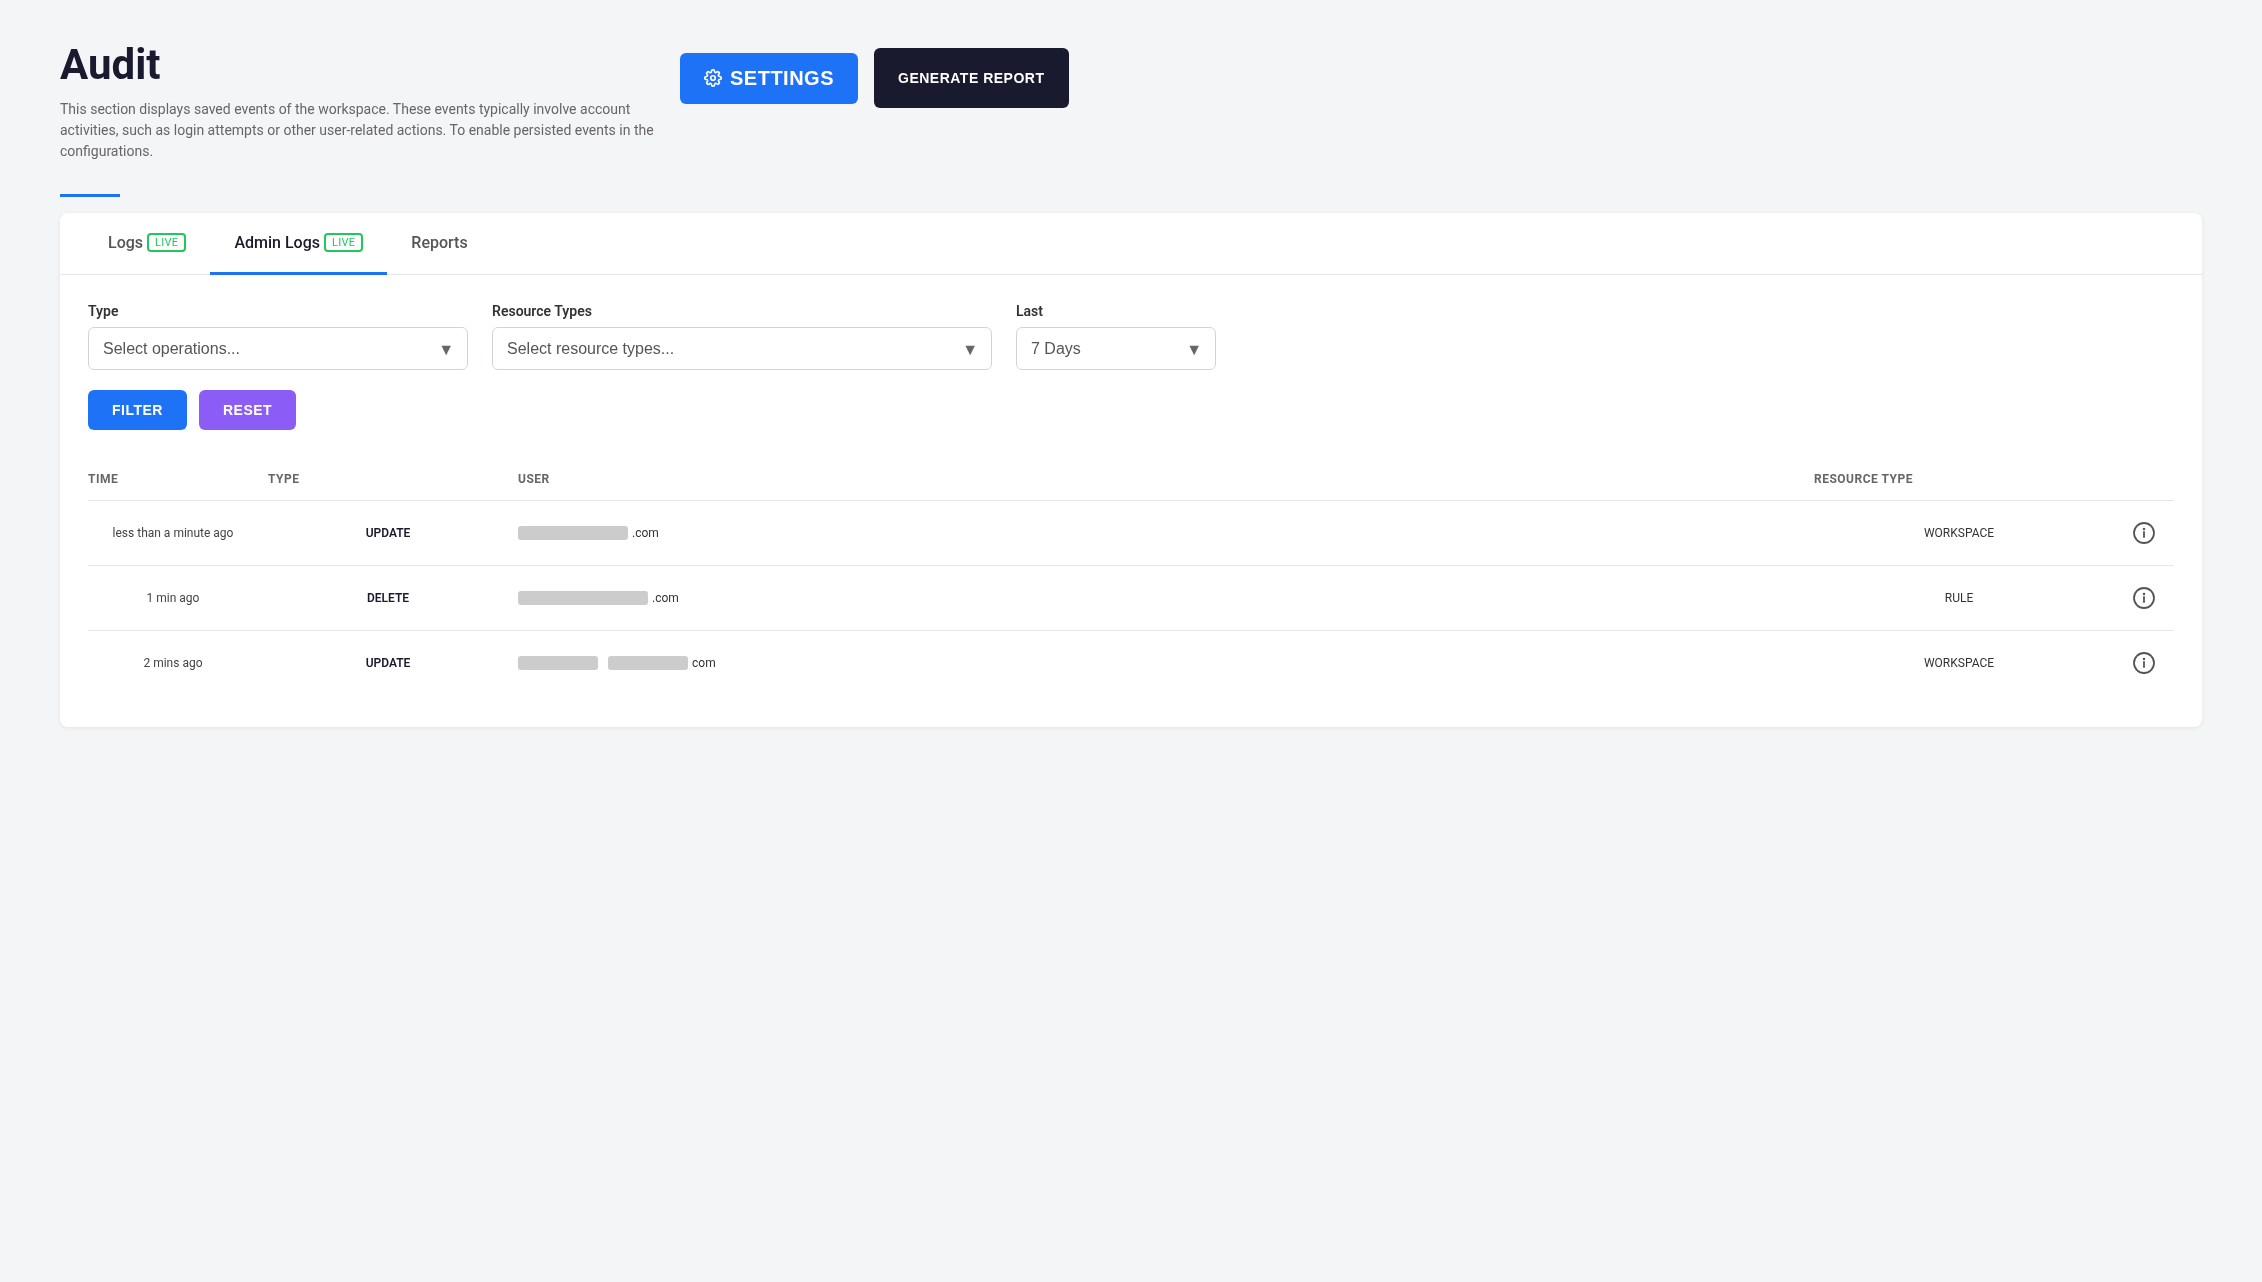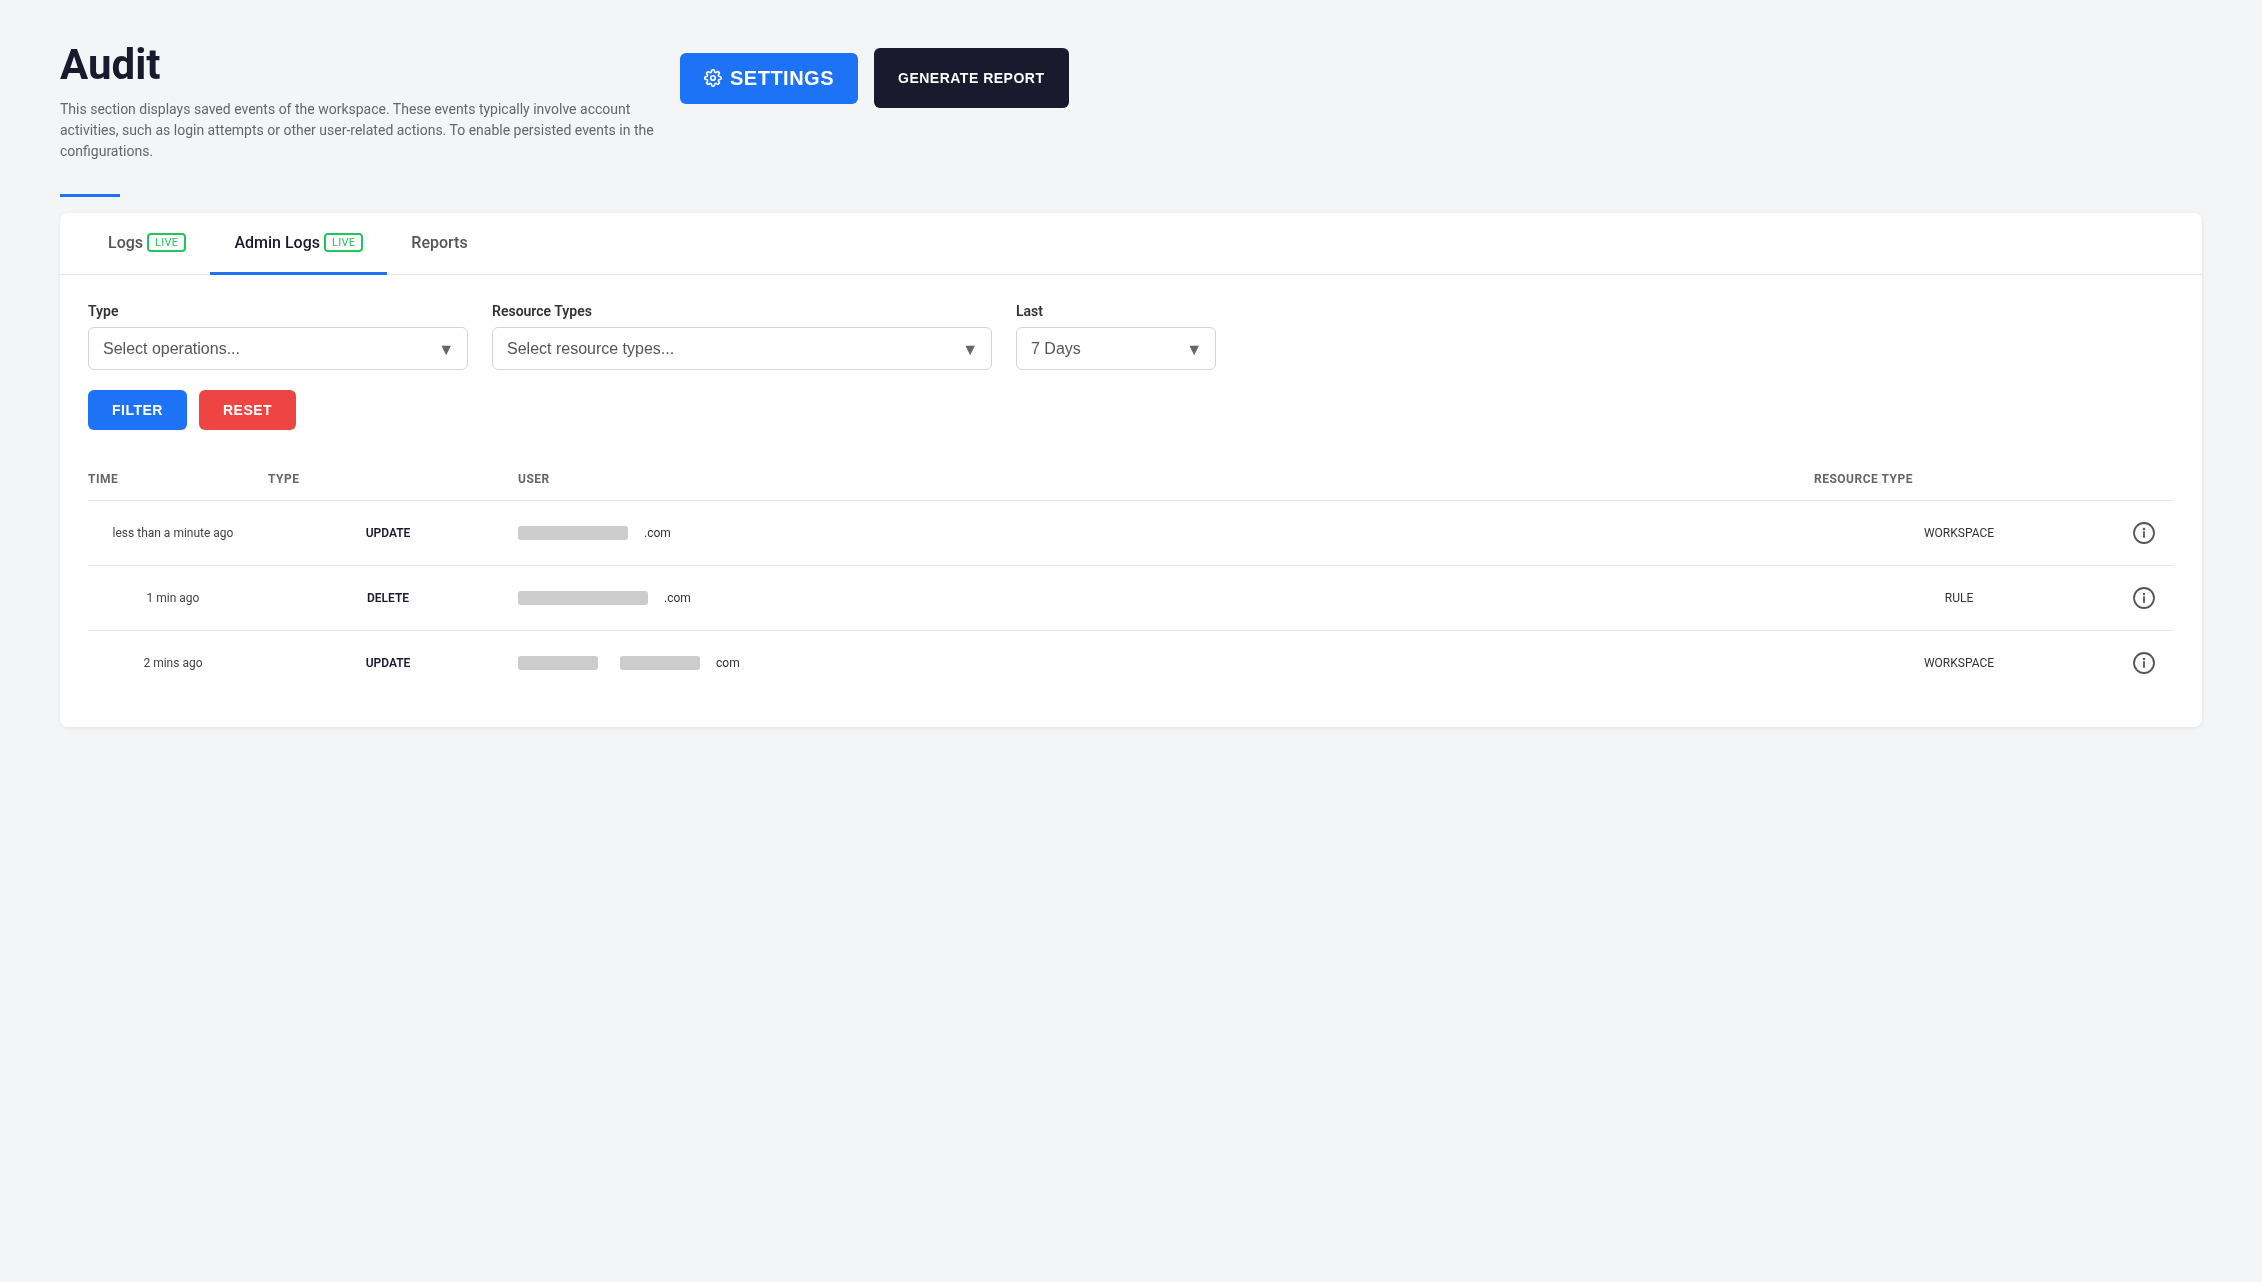--- a/index.html
+++ b/index.html
@@ -163,21 +163,21 @@
       color: #fff;
       border: none;
       border-radius: 6px;
       padding: 12px 24px;
       font-size: 14px;
       font-weight: 700;
       letter-spacing: 0.5px;
       cursor: pointer;
     }
     .btn-reset {
-      background: #ef4444;
+      background: #8b5cf6;
       color: #fff;
       border: none;
       border-radius: 6px;
       padding: 12px 24px;
       font-size: 14px;
       font-weight: 700;
       letter-spacing: 0.5px;
       cursor: pointer;
     }
     .table-container {
@@ -218,21 +218,21 @@
       color: #444;
       line-height: 1.5;
     }
     .cell.type-cell {
       font-weight: 600;
       color: #1a1a2e;
     }
     .cell.user-cell {
       display: flex;
       align-items: center;
-      gap: 16px;
+      gap: 4px;
     }
     .blurred-text {
       display: inline-block;
       background: #ccc;
       border-radius: 3px;
       color: transparent;
       user-select: none;
     }
     .info-icon {
       display: flex;

